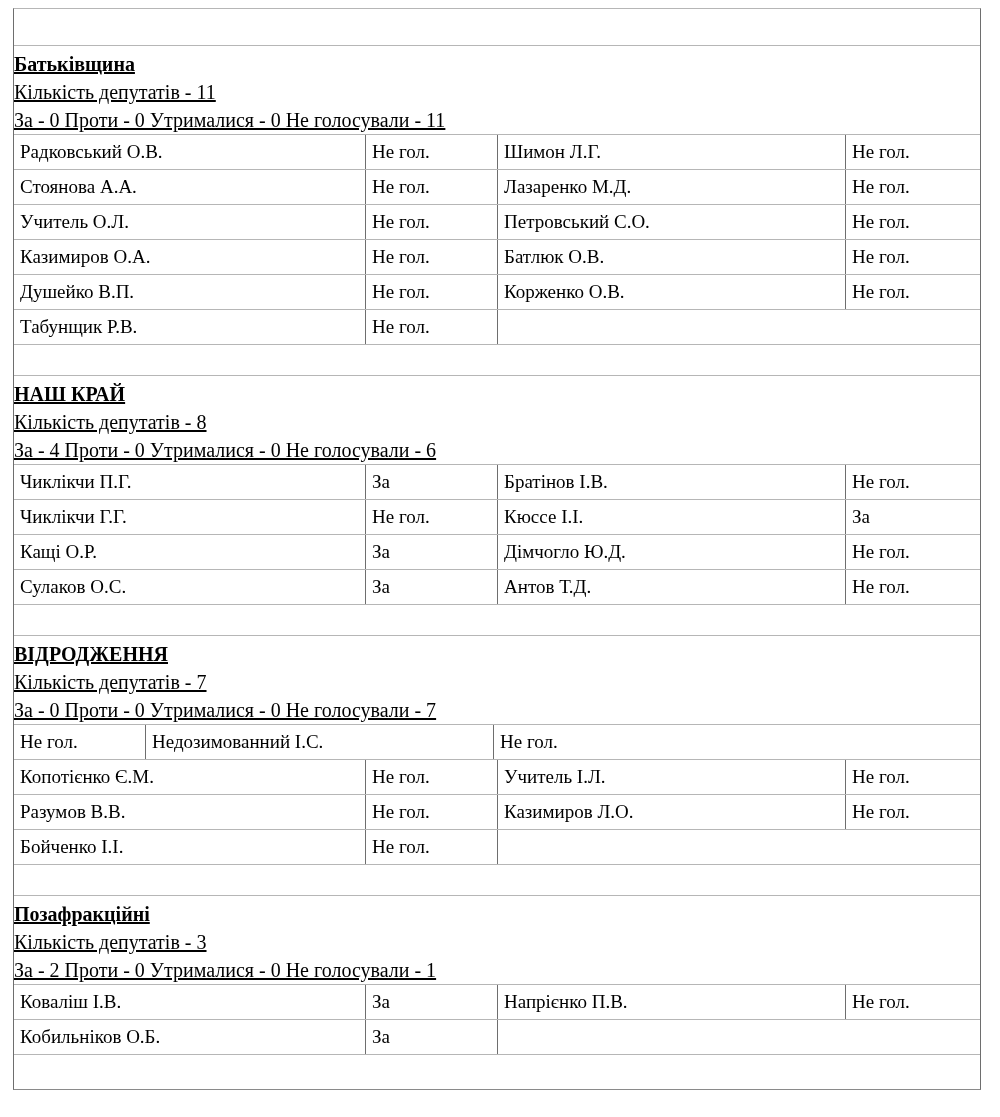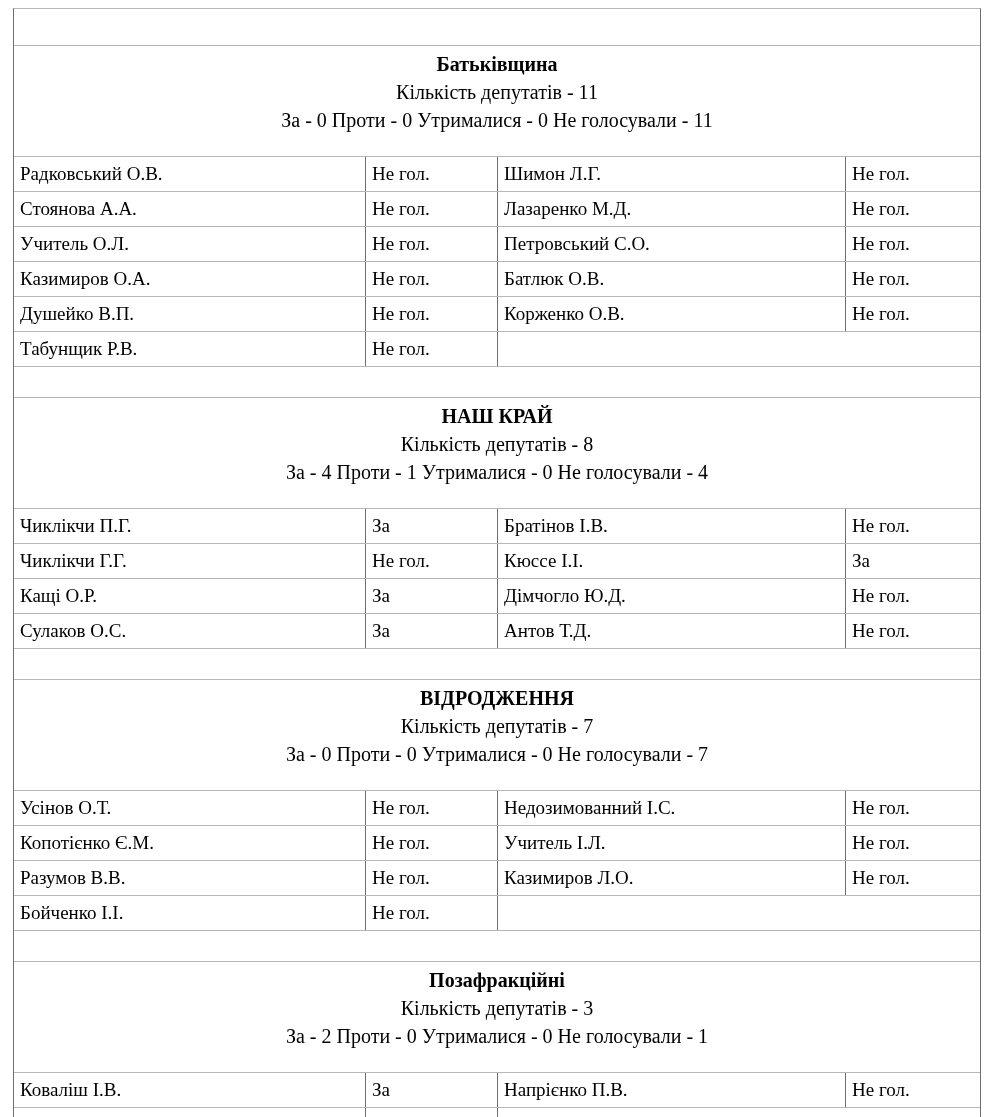--- a/index.html
+++ b/index.html
@@ -22,23 +22,24 @@
     border-right: 1px solid #6e6e6e;
     border-top: 1px solid #b6b6b6;
     border-bottom: 1px solid #8a8a8a;
     background: #ffffff;
   }
   .top-empty {
     height: 36px;
     border-bottom: 1px solid #b6b6b6;
   }
   .fheader {
-    text-align: center;
-    padding: 5px 0 22px 0;
-    border-bottom: 1px solid #b6b6b6;
+    text-align: left;
+    padding: 5px 0 0 0;
+    border-bottom: 1px solid #b6b6b6;
+    text-decoration: underline;
   }
   .ftitle {
     font-weight: bold;
     font-size: 20px;
     line-height: 27px;
   }
   .fline {
     font-size: 20px;
     line-height: 28px;
   }
@@ -120,21 +121,21 @@
         <div class="td c-vote1">Не гол.</div>
         <div class="td c-merged"></div>
       </div>
       <div class="spacer"></div>
     </div>
 
     <div>
       <div class="fheader">
         <div class="ftitle">НАШ КРАЙ</div>
         <div class="fline">Кількість депутатів - 8</div>
-        <div class="fline">За - 4 Проти - 1 Утрималися - 0 Не голосували - 4</div>
+        <div class="fline">За - 4 Проти - 0 Утрималися - 0 Не голосували - 6</div>
       </div>
       <div class="trow">
         <div class="td c-name1">Чиклікчи П.Г.</div>
         <div class="td c-vote1">За</div>
         <div class="td c-name2">Братінов І.В.</div>
         <div class="td c-vote2">Не гол.</div>
       </div>
       <div class="trow">
         <div class="td c-name1">Чиклікчи Г.Г.</div>
         <div class="td c-vote1">Не гол.</div>
@@ -156,21 +157,20 @@
       <div class="spacer"></div>
     </div>
 
     <div>
       <div class="fheader">
         <div class="ftitle">ВІДРОДЖЕННЯ</div>
         <div class="fline">Кількість депутатів - 7</div>
         <div class="fline">За - 0 Проти - 0 Утрималися - 0 Не голосували - 7</div>
       </div>
       <div class="trow">
-        <div class="td c-name1">Усінов О.Т.</div>
         <div class="td c-vote1">Не гол.</div>
         <div class="td c-name2">Недозимованний І.С.</div>
         <div class="td c-vote2">Не гол.</div>
       </div>
       <div class="trow">
         <div class="td c-name1">Копотієнко Є.М.</div>
         <div class="td c-vote1">Не гол.</div>
         <div class="td c-name2">Учитель І.Л.</div>
         <div class="td c-vote2">Не гол.</div>
       </div>

